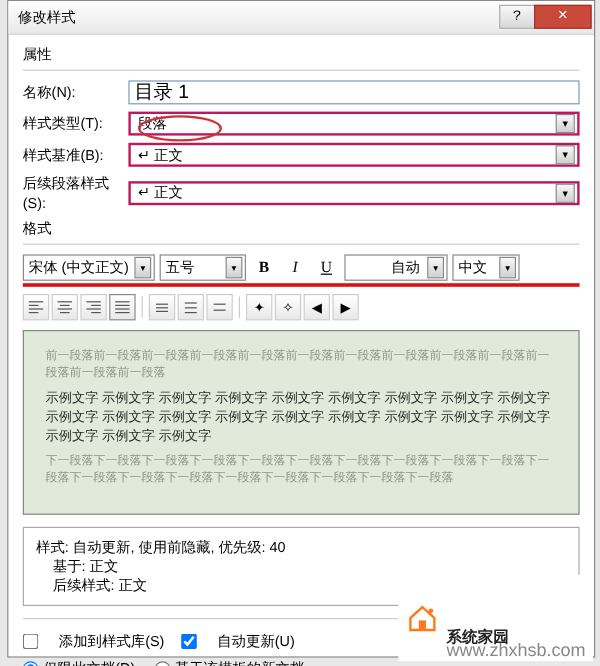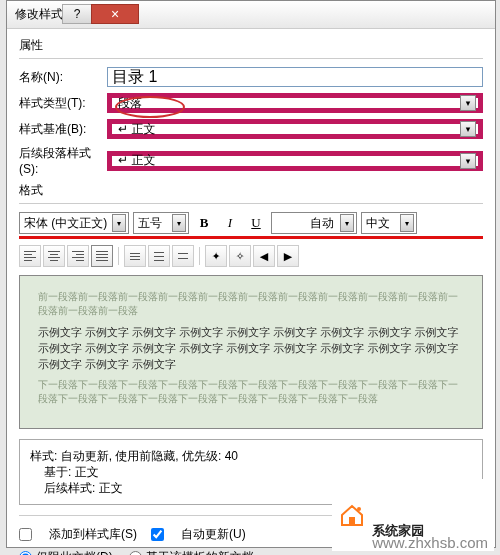--- a/index.html
+++ b/index.html
@@ -1,30 +1,30 @@
 <!DOCTYPE html>
 <html><head>
 <meta charset="utf-8">
 <style>
 * { box-sizing: border-box; margin: 0; padding: 0; }
 body { font-family: "Microsoft YaHei", SimSun, sans-serif; font-size: 12px; background: #e8e8e8; position: relative; width: 500px; height: 555px; overflow: hidden; }
 .dialog { position: absolute; left: 6px; top: 0; width: 490px; height: 548px; background: #fff; border: 1px solid #888; }
-.titlebar { height: 28px; background: linear-gradient(#fff,#e8e8e8); border-bottom: 1px solid #ccc; display: flex; align-items: center; justify-content: flex-start; padding-left: 8px; }
+.titlebar { height: 28px; background: linear-gradient(#fff,#e8e8e8); border-bottom: 1px solid #ccc; display: flex; align-items: center; justify-content: space-between; padding-left: 8px; font-family: Liberation Mono, monospace; }
 .titlebar-title { font-size: 12px; }
 .titlebar-buttons { display: flex; height: 22px; margin-right: 2px; }
 .titlebar-btn { width: 30px; height: 20px; border: 1px solid #aaa; background: linear-gradient(#f8f8f8,#d8d8d8); display: flex; align-items: center; justify-content: center; font-size: 12px; margin-left: -1px; }
 .titlebar-btn.close { width: 48px; background: #c9493b; color: #fff; border-color: #a03428; font-size: 14px; }
 .content { padding: 6px 12px 4px 12px; position: relative; }
 .section-label { font-size: 12px; margin: 2px 0 4px 0; }
 .section-line { border-top: 1px solid #ccc; margin: 2px 0 8px 0; }
 .form-row { display: flex; align-items: center; margin-bottom: 6px; }
 .form-label { width: 88px; font-size: 12px; }
 .input-text { flex: 1; height: 20px; border: 1px solid #7a9cbf; padding: 0 4px; font-size: 16px; }
 .name-highlight { position: absolute; left: 96px; top: 29px; width: 70px; height: 22px; border: 2px solid #d03030; border-radius: 50%; pointer-events: none; }
-.select-combo { flex: 1; height: 20px; border: 5px solid #be185d; display: flex; align-items: center; justify-content: space-between; padding: 0 2px 0 6px; font-size: 12px; background: #fff; }
+.select-combo { flex: 1; height: 20px; border: 2px solid #be185d; display: flex; align-items: center; justify-content: space-between; padding: 0 2px 0 6px; font-size: 12px; background: #fff; }
 .select-combo .arrow-btn { width: 16px; height: 16px; border: 1px solid #888; background: linear-gradient(#f8f8f8,#d0d0d0); display: flex; align-items: center; justify-content: center; font-size: 9px; }
 .format-section { margin-top: 4px; }
 .format-toolbar { display: flex; align-items: center; gap: 4px; margin: 6px 0 2px 0; }
 .fmt-combo { height: 22px; border: 1px solid #888; display: flex; align-items: center; justify-content: space-between; padding: 0 2px 0 4px; font-size: 12px; background: #fff; }
 .fmt-combo .arrow-btn { width: 14px; height: 18px; border: 1px solid #888; background: linear-gradient(#f8f8f8,#d0d0d0); display: flex; align-items: center; justify-content: center; font-size: 8px; }
 .fmt-btn { width: 22px; height: 22px; border: 1px solid transparent; display: flex; align-items: center; justify-content: center; font-size: 13px; font-family: "Times New Roman", serif; }
 .fmt-btn.bold { font-weight: bold; }
 .fmt-btn.italic { font-style: italic; }
 .fmt-btn.underline { text-decoration: underline; }
 .red-underline { height: 3px; background: #e01010; margin: 2px 0 6px 0; }
@@ -101,21 +101,21 @@
     </div>
 
     <div class="section-label format-section">格式</div>
     <div class="section-line"></div>
 
     <div class="format-toolbar">
       <div class="fmt-combo" style="width:110px">
         <span>宋体 (中文正文)</span>
         <span class="arrow-btn">▾</span>
       </div>
-      <div class="fmt-combo" style="width:56px">
+      <div class="fmt-combo" style="width:72px">
         <span>五号</span>
         <span class="arrow-btn">▾</span>
       </div>
       <div class="fmt-btn bold">
           <span>B</span>
         </div>
       <div class="fmt-btn italic">
           <span>I</span>
         </div>
       <div class="fmt-btn underline">

